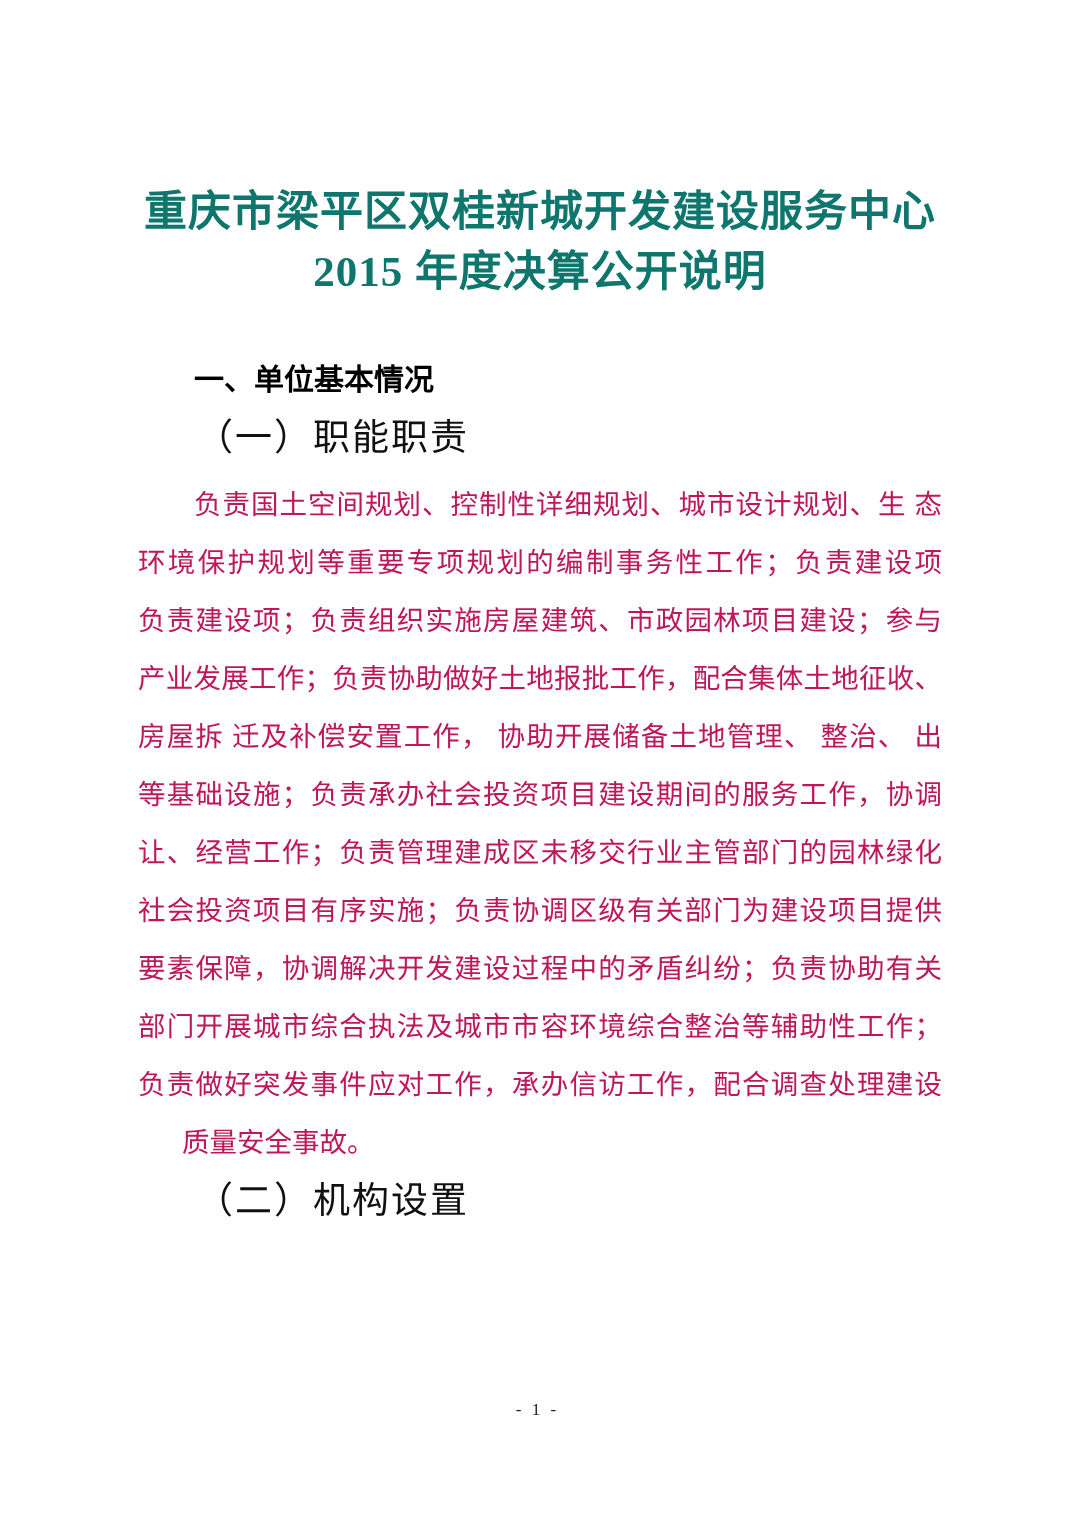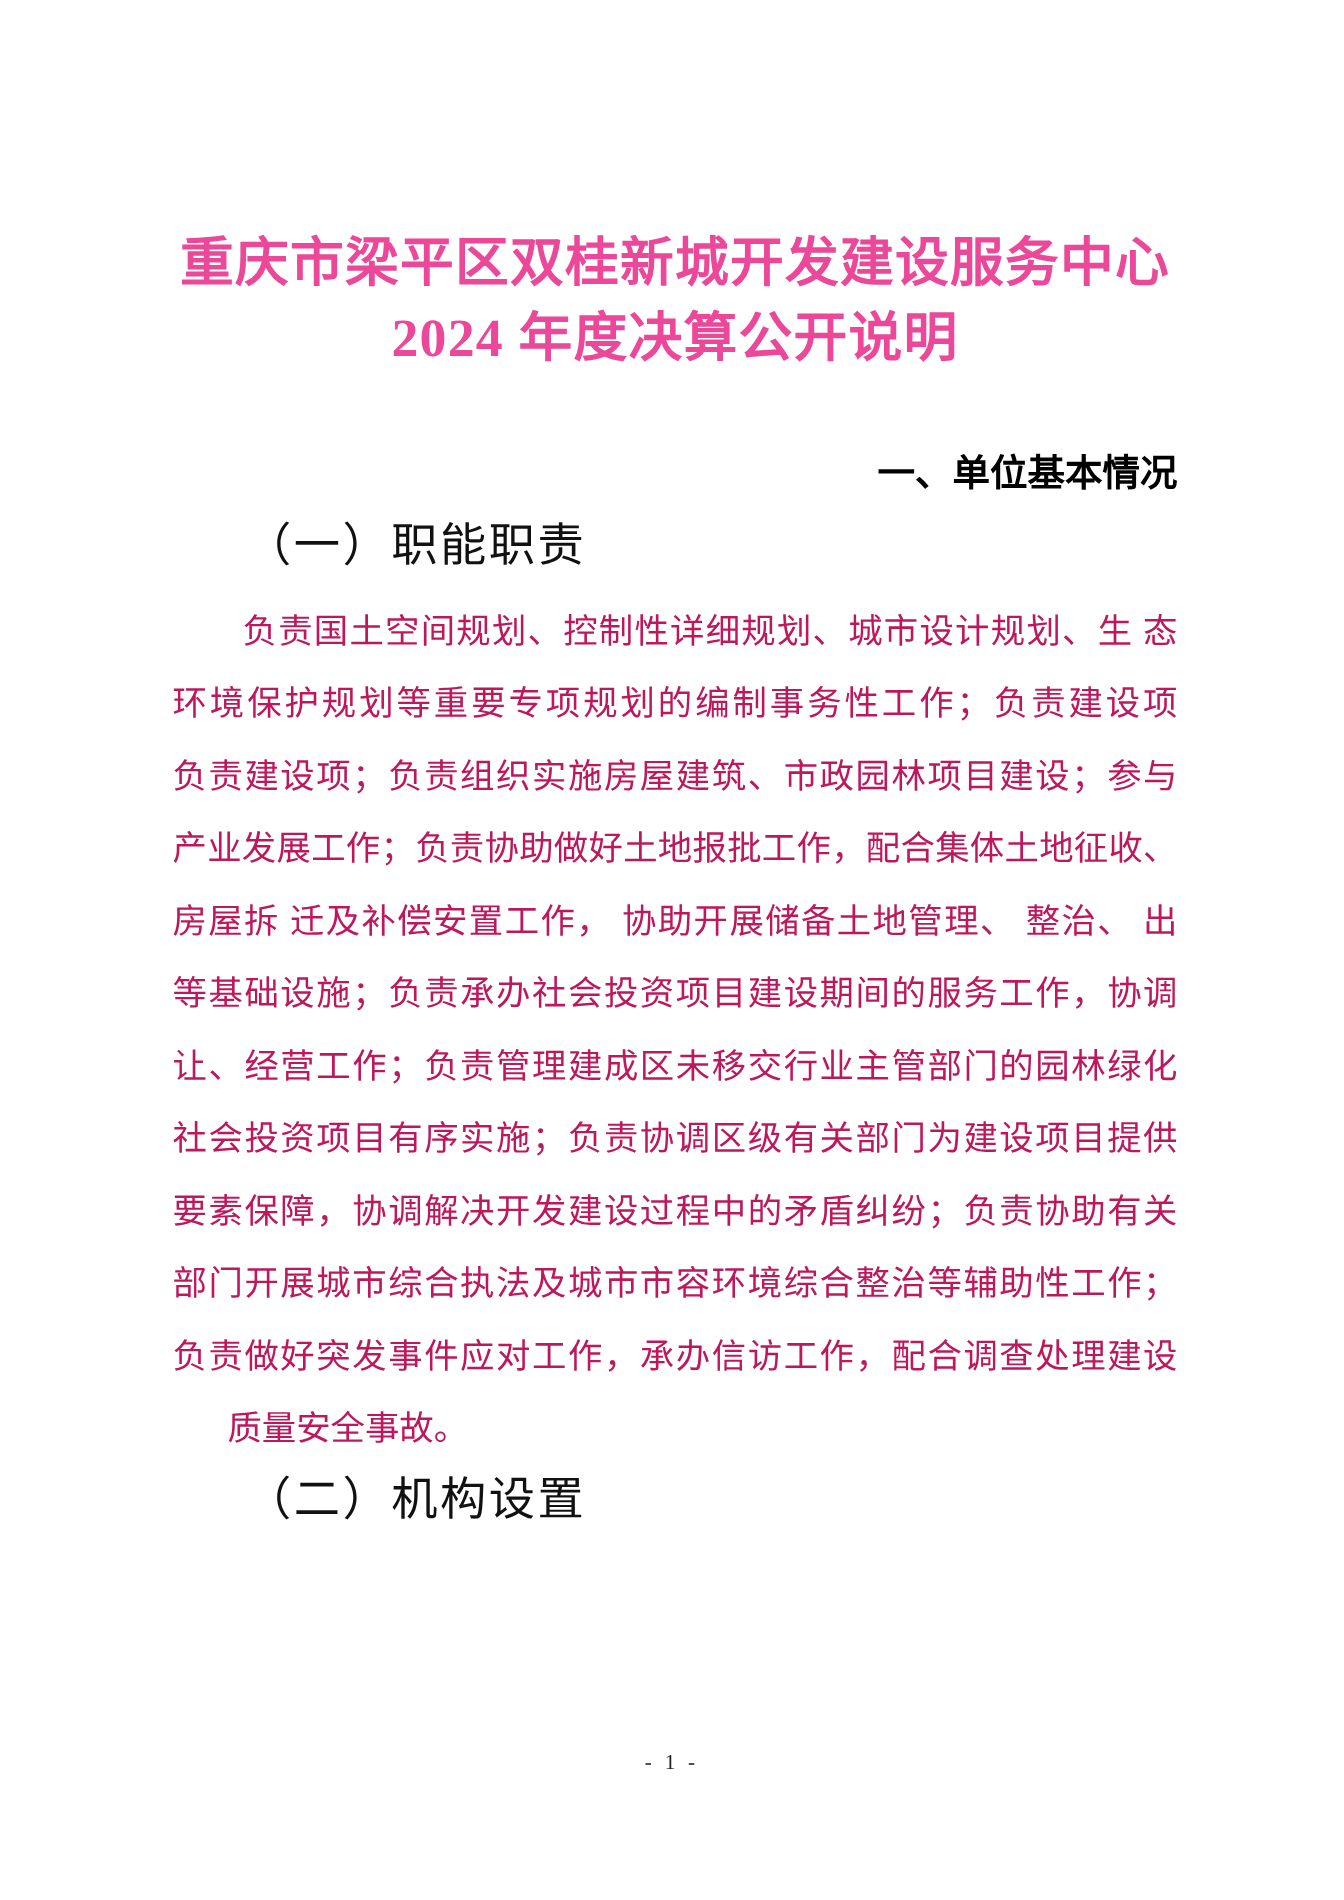--- a/index.html
+++ b/index.html
@@ -18,34 +18,33 @@
     color: #1a1a1a;
   }
   .content {
     margin-left: 138px;
     margin-right: 133px; 
   }
   .doc-title {
     padding-top: 182px;
     text-align: center;
     font-weight: bold;
-    color: #ec4899;
+    color: #0f766e;
     font-size: 43px;
     line-height: 60px;
     letter-spacing: 1px;
   }
   .h1 {
     margin-top: 58px;
     padding-left: 56px;
     font-family: "Liberation Sans", "DejaVu Sans", sans-serif;
     font-weight: bold;
     color: #000000;
     font-size: 30px;
     line-height: 40px;
-    text-align: right;
   }
   .h2 {
     margin-top: 18px;
     padding-left: 58px;
     font-size: 37px;
     line-height: 40px;
     color: #111111;
     letter-spacing: 2px;
   }
   .h2.grid {
@@ -81,21 +80,21 @@
   }
 </style>
 </head>
 <body>
 
 <div class="page">
   <div class="content">
 
     <div class="doc-title">
       <div>重庆市梁平区双桂新城开发建设服务中心</div>
-      <div>2024 年度决算公开说明</div>
+      <div>2015 年度决算公开说明</div>
     </div>
 
     <div class="h1">一、单位基本情况</div>
 
     <div class="h2">（一）职能职责</div>
 
     <div class="para">
       <div class="line indent">负责国土空间规划、控制性详细规划、城市设计规划、生 态</div>
       <div class="line">环境保护规划等重要专项规划的编制事务性工作；负责建设项</div>
       <div class="line">负责建设项；负责组织实施房屋建筑、市政园林项目建设；参与</div>

